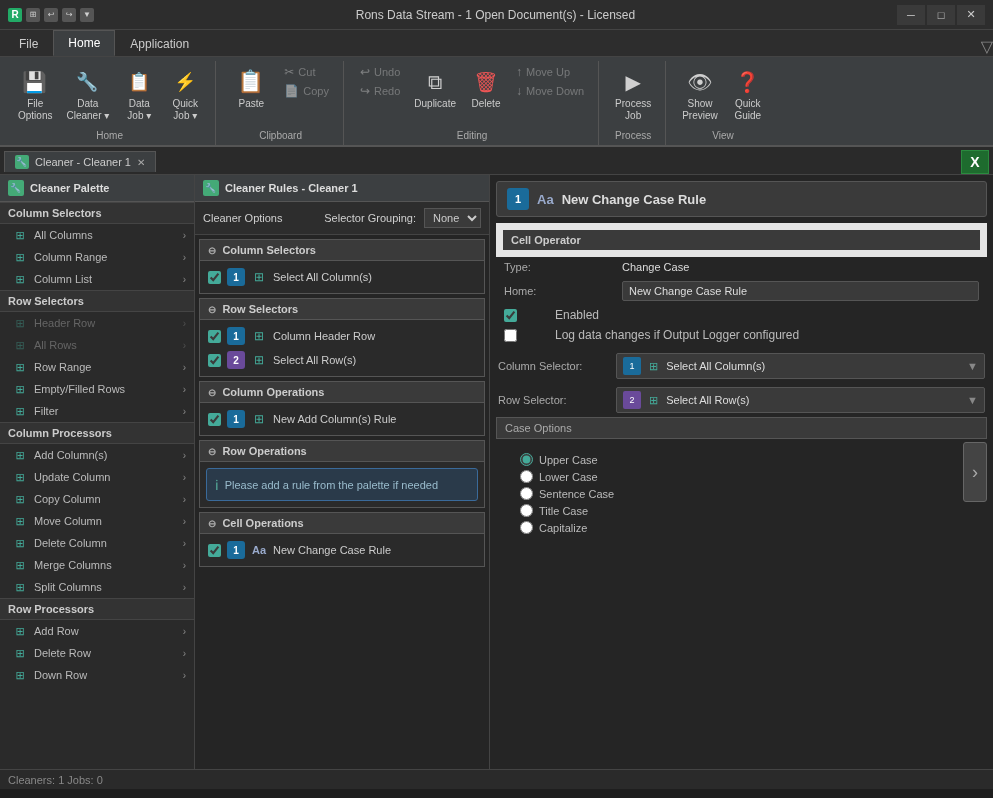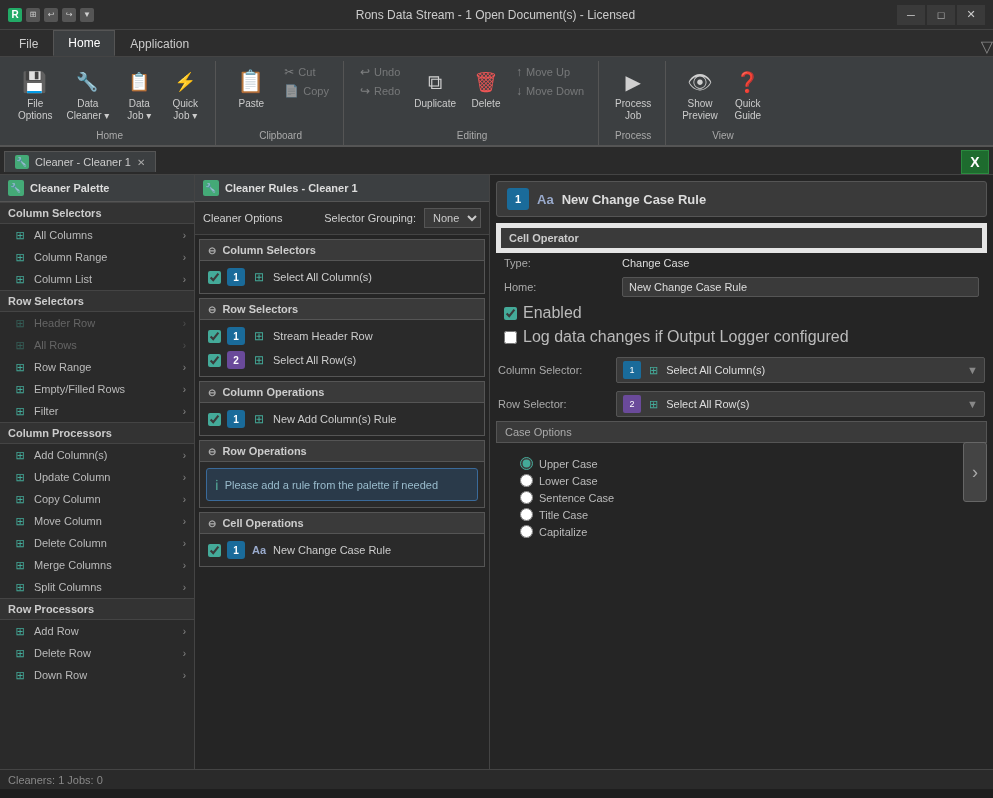--- a/index.html
+++ b/index.html
@@ -80,28 +80,28 @@
     .info-text { font-size: 11px; color: #9bc; }
 
     
     .right-panel { flex: 1; background: #252525; display: flex; flex-direction: column; overflow: hidden; }
     .rule-detail-header { background: #3a3a3a; border: 1px solid #555; margin: 6px; padding: 6px 10px; display: flex; align-items: center; gap: 8px; border-radius: 3px; }
     .rule-num-header { width: 22px; height: 22px; background: #1a6b9a; border-radius: 3px; display: flex; align-items: center; justify-content: center; font-size: 11px; color: #fff; font-weight: bold; flex-shrink: 0; }
     .rule-header-icon { font-size: 14px; color: #9ac; }
     .rule-header-title { font-size: 13px; color: #ddd; font-weight: bold; }
 
     .detail-section { margin: 0 6px 4px 6px; }
-    .detail-section-header { background: #3a3a3a; border: 5px solid #e5e5e5; padding: 4px 8px; font-size: 11px; font-weight: bold; color: #ccc; }
+    .detail-section-header { background: #3a3a3a; border: 7px solid #e5e5e5; padding: 4px 8px; font-size: 11px; font-weight: bold; color: #ccc; }
     .detail-field { display: flex; align-items: center; padding: 4px 8px; gap: 8px; }
     .field-label { width: 110px; color: #aaa; font-size: 11px; flex-shrink: 0; }
     .field-value { color: #ddd; font-size: 11px; }
     .field-input { flex: 1; background: #3a3a3a; border: 1px solid #555; color: #ddd; font-size: 11px; padding: 3px 6px; border-radius: 2px; }
     .field-checkbox { display: flex; align-items: center; gap: 6px; padding: 3px 8px; }
     .field-checkbox input { accent-color: #4a9; }
-    .field-checkbox label { color: #bbb; font-size: 16px; }
+    .field-checkbox label { color: #bbb; font-size: 12px; margin-left: 32px; }
     .dropdown-field-icon { width: 18px; height: 18px; background: #1a6b9a; border-radius: 2px; display: flex; align-items: center; justify-content: center; font-size: 9px; color: #fff; margin-right: 4px; }
     .dropdown-field-icon2 { width: 18px; height: 18px; background: #6a4a9a; border-radius: 2px; display: flex; align-items: center; justify-content: center; font-size: 9px; color: #fff; margin-right: 4px; }
     .dropdown-arrow { color: #888; }
 
     .case-options { padding: 6px 8px; }
     .case-options-title { color: #aaa; font-size: 11px; margin-bottom: 6px; padding: 4px 8px; background: #3a3a3a; border: 1px solid #555; }
     .radio-option { display: flex; align-items: center; gap: 6px; padding: 2px 16px; }
     .radio-option input { accent-color: #4a9; }
     .radio-option label { color: #bbb; font-size: 11px; cursor: pointer; }
 
@@ -450,21 +450,21 @@
         <div class="rule-section">
           <div class="rule-section-header">
             <span class="collapse-btn">⊖</span>
             <span>Row Selectors</span>
           </div>
           <div class="rule-section-body">
             <div class="rule-item">
               <input type="checkbox" checked="" style="">
               <div class="rule-num">1</div>
               <div class="rule-icon" style="color:#4a9;">⊞</div>
-              <span class="rule-label">Stream Header Row</span>
+              <span class="rule-label">Column Header Row</span>
             </div>
             <div class="rule-item">
               <input type="checkbox" checked="" style="">
               <div class="rule-num rule-num-2">2</div>
               <div class="rule-icon" style="color:#4a9;">⊞</div>
               <span class="rule-label">Select All Row(s)</span>
             </div>
           </div>
         </div>
 

